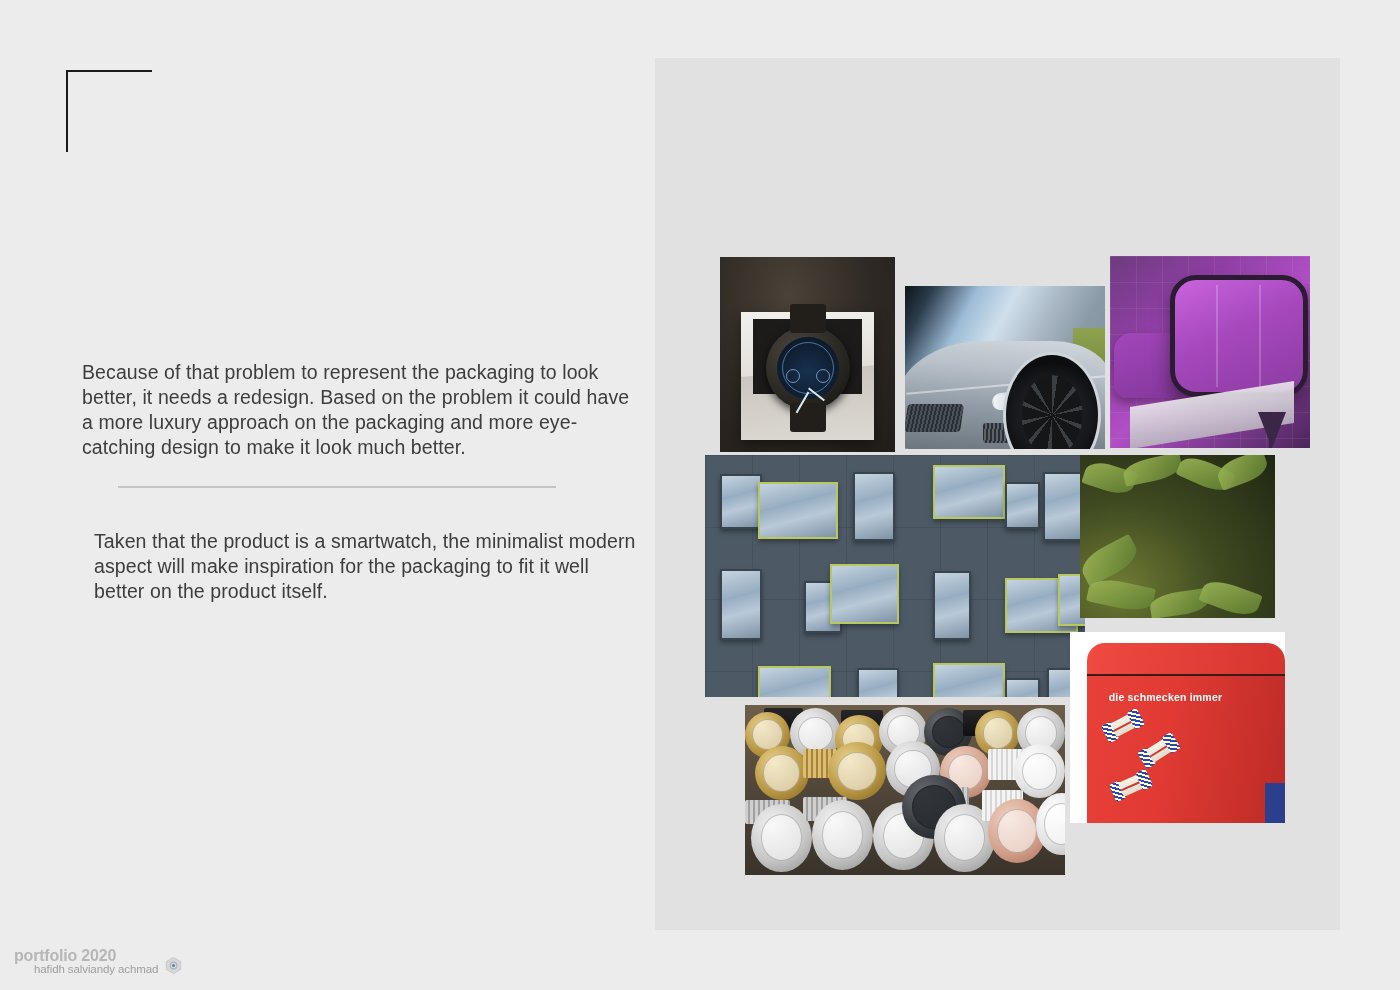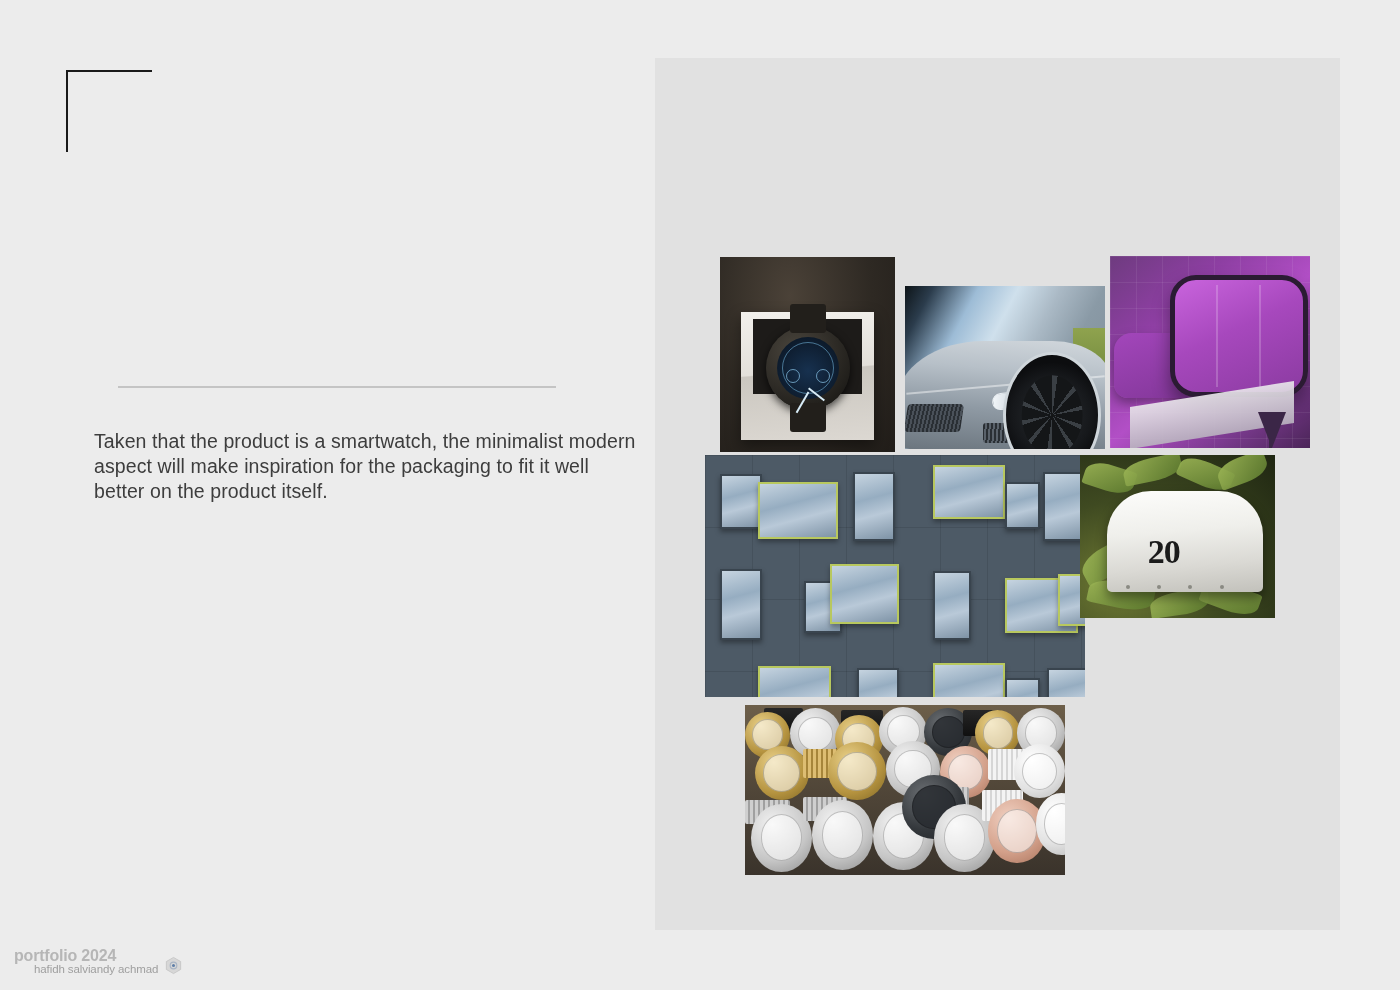--- a/index.html
+++ b/index.html
@@ -375,20 +375,21 @@
   .hex-logo { width: 19px; height: 19px; margin-bottom: 1px; }
 </style>
 </head>
 <body>
 
 <div class="slide">
 
   <div class="corner-bracket"></div>
 
   <div class="text-col">
+    <div class="para para-1">Because of that problem to represent the packaging to look better, it needs a redesign. Based on the problem it could have a more luxury approach on the packaging and more eye-catching design to make it look much better.</div>
     <hr class="divider">
     <div class="para para-2">Taken that the product is a smartwatch, the minimalist modern aspect will make inspiration for the packaging to fit it well better on the product itself.</div>
   </div>
 
   <div class="panel">
 
 
     <div class="ph" id="img-watch-box">
       <div class="ph-inner">
         <div class="wb-bg"></div>
@@ -467,30 +468,48 @@
       <div class="ph-inner">
         <div class="mb-bg"></div>
         <div class="leaf" style="left:2%;top:6%;width:26%;height:16%;transform:rotate(18deg)"></div>
         <div class="leaf" style="left:22%;top:2%;width:30%;height:14%;transform:rotate(-12deg)"></div>
         <div class="leaf" style="left:50%;top:4%;width:28%;height:15%;transform:rotate(24deg)"></div>
         <div class="leaf" style="left:70%;top:1%;width:26%;height:16%;transform:rotate(-20deg)"></div>
         <div class="leaf" style="left:0%;top:56%;width:30%;height:18%;transform:rotate(-28deg)"></div>
         <div class="leaf" style="left:4%;top:78%;width:34%;height:16%;transform:rotate(12deg)"></div>
         <div class="leaf" style="left:36%;top:84%;width:30%;height:14%;transform:rotate(-8deg)"></div>
         <div class="leaf" style="left:62%;top:80%;width:30%;height:16%;transform:rotate(20deg)"></div>
-        <div class="mb-body">
-          <div class="mb-num">20</div>
-          <div class="mb-rivet" style="left:12%"></div>
-          <div class="mb-rivet" style="left:32%"></div>
-          <div class="mb-rivet" style="left:52%"></div>
-          <div class="mb-rivet" style="left:72%"></div>
+      </div>
+    </div>
+
+    <div class="ph" id="img-redtin">
+      <div class="ph-inner">
+        <div class="tin-bg"></div>
+        <div class="tin-body">
+          <div class="tin-blue"></div>
+          <div class="candy" style="left:8%;top:36%;transform:rotate(-28deg)">
+            <div class="wrap l"></div>
+              <div class="mid"></div>
+              <div class="wrap r"></div>
+          </div>
+          <div class="candy" style="left:26%;top:50%;transform:rotate(-32deg)">
+            <div class="wrap l"></div>
+              <div class="mid"></div>
+              <div class="wrap r"></div>
+          </div>
+          <div class="candy" style="left:12%;top:70%;transform:rotate(-24deg)">
+            <div class="wrap l"></div>
+              <div class="mid"></div>
+              <div class="wrap r"></div>
+          </div>
         </div>
-      </div>
-    </div>
-
+        <div class="tin-lid"></div>
+        <div class="tin-text">die schmecken immer</div>
+      </div>
+    </div>
 
     <div class="ph" id="img-watches">
       <div class="ph-inner">
         <div class="wch-bg"></div>
 
         <div class="strap blk" style="left:6%;top:2%;width:12%;height:16%"></div>
         <div class="wch gold" style="left:0%;top:4%;width:14%;height:27%"></div>
         <div class="wch silver" style="left:14%;top:2%;width:16%;height:30%"></div>
         <div class="strap blk" style="left:30%;top:3%;width:13%;height:16%"></div>
         <div class="wch gold" style="left:28%;top:6%;width:15%;height:28%"></div>
@@ -519,21 +538,21 @@
         <div class="strap wht" style="left:74%;top:50%;width:13%;height:18%"></div>
         <div class="wch rose" style="left:76%;top:55%;width:18%;height:38%"></div>
         <div class="wch white" style="left:91%;top:52%;width:16%;height:36%"></div>
       </div>
     </div>
 
   </div>
 
   <div class="footer">
     <div class="footer-text-block">
-      <div class="footer-title">portfolio 2024</div>
+      <div class="footer-title">portfolio 2020</div>
       <div class="footer-sub">hafidh salviandy achmad</div>
     </div>
     <svg class="hex-logo" viewBox="0 0 24 24">
       <polygon points="12,1.8 21,7 21,17 12,22.2 3,17 3,7" fill="#d7d7d7" stroke="#c2c2c2" stroke-width="1"></polygon>
       <circle cx="12" cy="12" r="4.2" fill="none" stroke="#a8b4c4" stroke-width="1.4"></circle>
       <circle cx="12" cy="12" r="1.9" fill="#5f7fa8"></circle>
     </svg>
   </div>
 
 </div>

